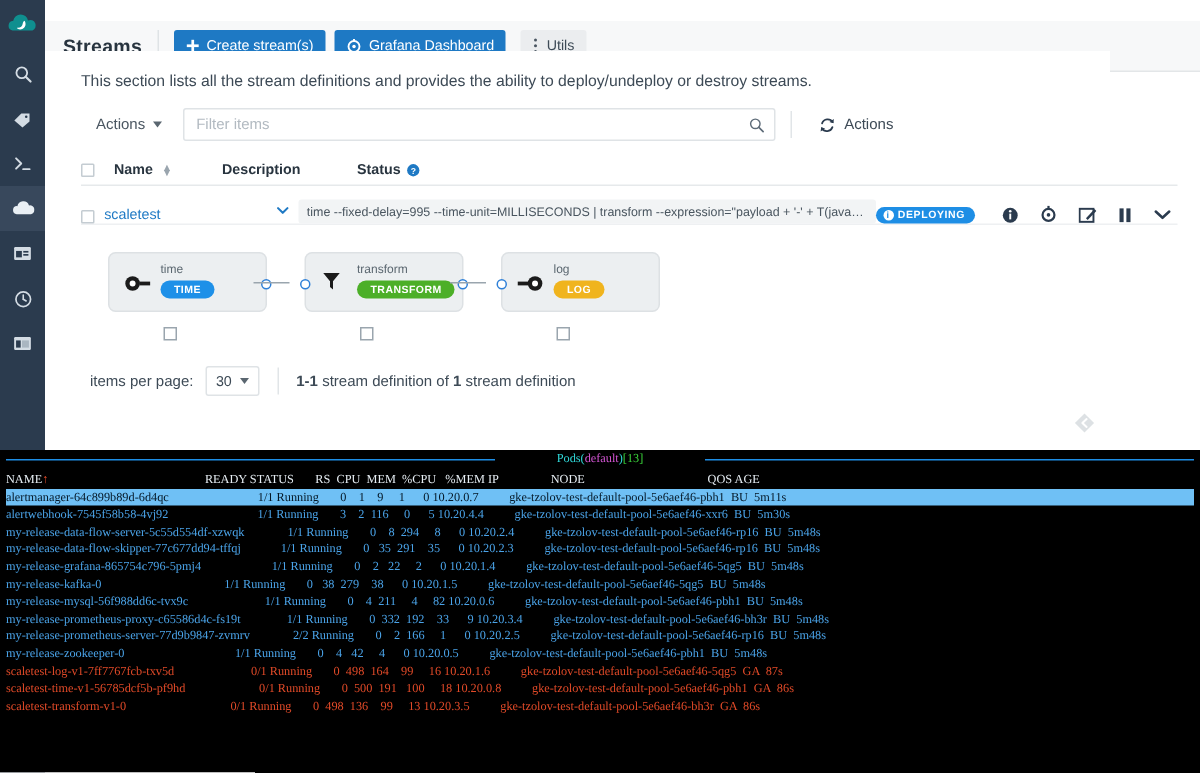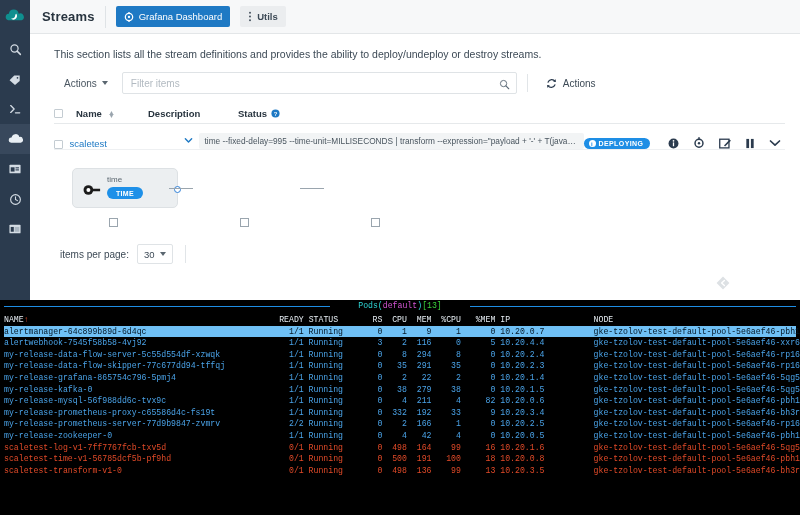--- a/index.html
+++ b/index.html
@@ -21,39 +21,38 @@
   .sb-item {
     width: 30px; height: 30px; display: flex; align-items: center; justify-content: center;
     color: #c8d3dd;
   }
   .sb-item.active { background: #38485c; }
   .sb-spacer { flex: 1; }
   .sb-sep { width: 22px; height: 1px; background: #46586d; margin: 2px 0; }
 
   
   .topbar {
-    position: absolute; left: 30px; top: 0; width: 770px; height: 34px;
+    position: absolute; left: 30px; top: 14px; width: 770px; height: 34px;
     background: #f7f8f9; border-bottom: 1px solid #e3e6e8;
     display: flex; align-items: center; padding-left: 12px; gap: 0;
   }
   .page-title { font-size: 13px; font-weight: bold; color: #28343f; letter-spacing: .2px; }
   .tb-divider { width: 1px; height: 22px; background: #dfe3e6; margin: 0 10px; }
   .btn-primary {
     background: #1e79c4; color: #fff; border: none; border-radius: 2px;
     font-size: 9.5px; height: 21px; padding: 0 8px; display: inline-flex;
     align-items: center; gap: 5px; font-family: inherit; cursor: pointer;
     white-space: nowrap;
   }
   .btn-primary + .btn-primary { margin-left: 6px; }
   .btn-quiet {
     background: #ebedef; color: #3d4a56; border: none; border-radius: 2px;
     font-size: 9.5px; height: 21px; padding: 0 8px; display: inline-flex;
     align-items: center; gap: 5px; font-family: inherit; cursor: pointer;
     margin-left: 10px;
-    font-weight: bold;
   }
 
   
   .content {
     position: absolute; left: 30px; top: 34px; width: 710px; height: 266px;
     background: #fff; padding: 0 12px;
   }
   .section-desc {
     font-size: 10.5px; color: #3d4a56; padding: 14px 0 0 12px;
   }
@@ -137,21 +136,21 @@
   .pg-sep { width:1px; height:18px; background:#e1e5e8; margin: 0 4px;}
   .pg-text b { font-weight: bold; }
   .collapse-ico {
     position: absolute; right: 10px; bottom: 6px; color: #d7dbde;
   }
 
   
   .term {
     position: absolute; left: 0; top: 300px; width: 800px; height: 215px;
     background: #000; color: #4aa3e8;
-    font-family: Liberation Mono, monospace; font-size: 8.2px; line-height: 11.6px;
+    font-family: Liberation Serif, serif; font-size: 8.2px; line-height: 11.6px;
     padding: 0;
   }
   .term-title { position: relative; height: 13px; }
   .term-rule { position:absolute; top:6px; height:1px; background:#1e8ee5; }
   .term-title-txt {
     position: absolute; top: 0px; left: 50%; transform: translateX(-50%);
     background: #000; padding: 0 4px; white-space: pre;
   }
   .t-cyan { color: #2fd8d8; }
   .t-magenta { color: #d355d3; }
@@ -233,20 +232,27 @@
     <div class="sb-item" style="height:22px">
       <svg width="10" height="12" viewBox="0 0 10 12">
         <polyline points="3,2 7.5,6 3,10" fill="none" stroke="#d4dce4" stroke-width="1.6" stroke-linecap="round" stroke-linejoin="round"></polyline>
       </svg>
     </div>
   </div>
 
   <div class="topbar">
     <span class="page-title">Streams</span>
     <span class="tb-divider"></span>
+    <button class="btn-primary">
+      <svg width="9" height="9" viewBox="0 0 10 10">
+        <rect x="4" y="0.6" width="2" height="8.8" fill="#fff"></rect>
+          <rect x="0.6" y="4" width="8.8" height="2" fill="#fff"></rect>
+      </svg>
+      <span>Create stream(s)</span>
+    </button>
     <button class="btn-primary">
       <svg width="10" height="10" viewBox="0 0 12 12">
         <circle cx="6" cy="6" r="4.4" fill="none" stroke="#fff" stroke-width="1.5"></circle>
         <circle cx="6" cy="6" r="1.4" fill="#fff"></circle>
         <rect x="5.2" y="0" width="1.6" height="2.2" fill="#fff"></rect>
         <rect x="5.2" y="9.8" width="1.6" height="2.2" fill="#fff"></rect>
       </svg>
       <span>Grafana Dashboard</span>
     </button>
     <button class="btn-quiet">
@@ -366,33 +372,62 @@
             <rect x="11" y="4.6" width="8" height="2.8" fill="#1b1b1b"></rect>
           </svg>
         </span>
         <span class="node-label">time</span>
         <span class="node-pill" style="background:#1e90e8">TIME</span>
         <span class="port" style="right:-4px"></span>
       </div>
       <div class="link" style="left:109px; width:24px"></div>
       <div class="sq" style="left:49px"></div>
 
+      <div class="node" style="left:131px">
+        <span class="node-ico" style="left:11px;top:12px">
+          <svg width="12" height="13" viewBox="0 0 12 13">
+            <polygon points="0.5,1 11.5,1 7,6.5 7,12 5,10.4 5,6.5" fill="#1b1b1b"></polygon>
+          </svg>
+        </span>
+        <span class="node-label">transform</span>
+        <span class="node-pill" style="background:#4caf28">TRANSFORM</span>
+        <span class="port" style="left:-4px"></span>
+        <span class="port" style="right:-4px"></span>
+      </div>
       <div class="link" style="left:240px; width:24px"></div>
       <div class="sq" style="left:180px"></div>
 
+      <div class="node" style="left:262px">
+        <span class="node-ico">
+          <svg width="18" height="12" viewBox="0 0 20 12">
+            <rect x="0" y="4.6" width="8" height="2.8" fill="#1b1b1b"></rect>
+            <circle cx="13" cy="6" r="5.4" fill="#1b1b1b"></circle>
+              <circle cx="13" cy="6" r="2.2" fill="#fff"></circle>
+          </svg>
+        </span>
+        <span class="node-label">log</span>
+        <span class="node-pill" style="background:#f0b41e">LOG</span>
+        <span class="port" style="left:-4px"></span>
+      </div>
       <div class="sq" style="left:311px"></div>
     </div>
 
     <div class="pager">
       <span>items per page:</span>
       <span class="pg-select">
         <span>30</span>
         <span class="caret-d"></span>
       </span>
       <span class="pg-sep"></span>
+      <span class="pg-text">
+        <b>1-1</b>
+        <span>stream definition of</span>
+        <b>1</b>
+        <span>stream definition</span>
+      </span>
     </div>
 
     <span class="collapse-ico">
       <svg width="14" height="14" viewBox="0 0 14 14">
         <polygon points="7,0.6 13.4,7 7,13.4 0.6,7" fill="#dde1e4"></polygon>
         <polyline points="8.4,4.4 5.6,7 8.4,9.6" fill="none" stroke="#ffffff" stroke-width="1.4" stroke-linecap="round" stroke-linejoin="round"></polyline>
       </svg>
     </span>
   </div>
 

